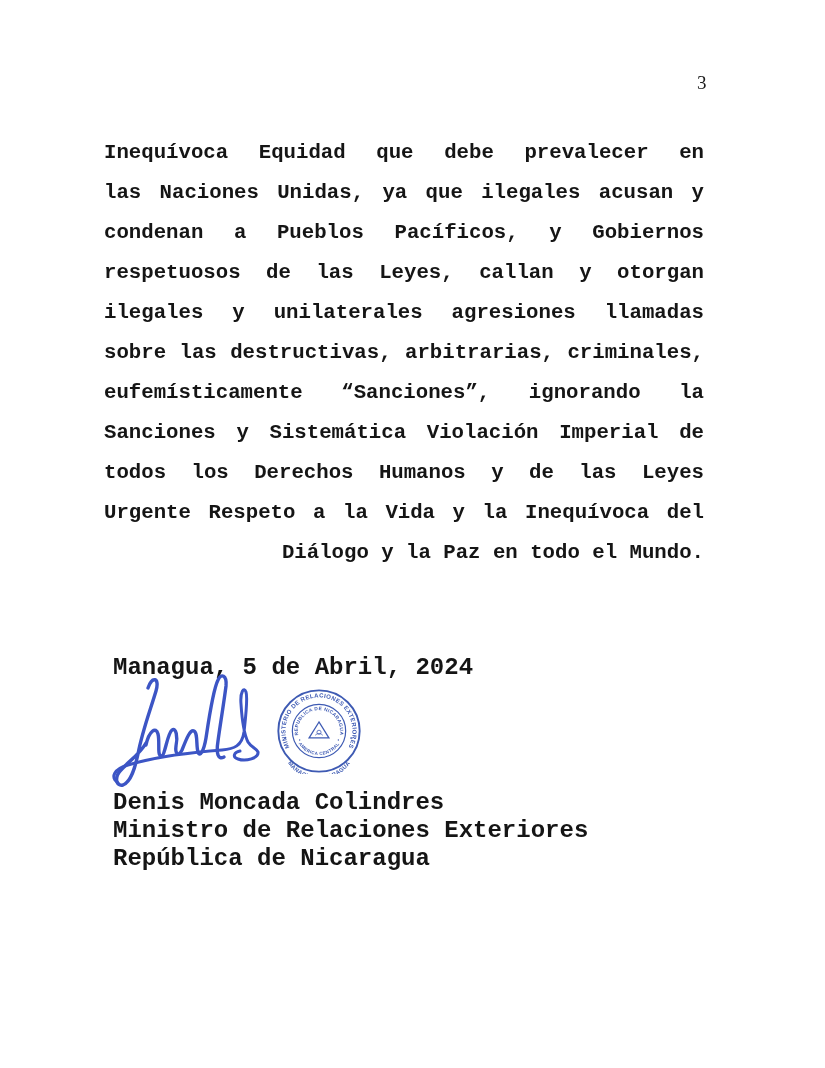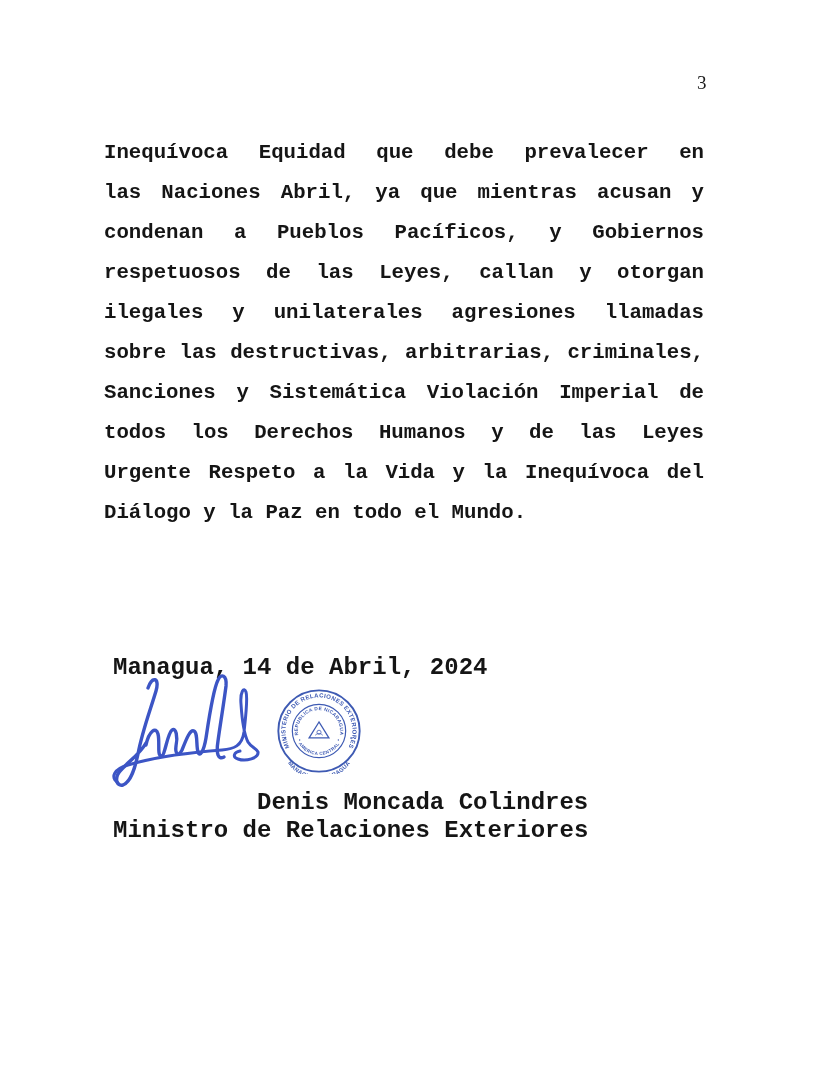--- a/index.html
+++ b/index.html
@@ -28,21 +28,21 @@
     top: 133px;
     width: 600px;
     font-size: 20.7px;
     font-weight: bold;
     line-height: 40px;
     letter-spacing: 0;
   }
   .body-text .line {
     width: 100%;
     white-space: normal;
-    text-align: left;
+    text-align: right;
   }
   .body-text .line.j {
     text-align: justify;
     text-align-last: justify;
   }
   .date-line {
     position: absolute;
     left: 113px;
     top: 654px;
     font-size: 24px;
@@ -71,43 +71,44 @@
     letter-spacing: 0.4px;
   }
   .signoff {
     position: absolute;
     left: 113px;
     top: 789px;
     font-size: 24px;
     font-weight: bold;
     line-height: 28px;
   }
-  .signoff div { white-space: pre; text-align: right; }
+  .signoff div { white-space: pre; }
 </style>
 </head>
 <body>
 
 <div class="page">
 
   <div class="page-number">3</div>
 
   <div class="body-text">
     <div class="line j">Inequívoca Equidad que debe prevalecer en</div>
-    <div class="line j">las Naciones Abril, ya que mientras acusan y</div>
+    <div class="line j">las Naciones Unidas, ya que ilegales acusan y</div>
     <div class="line j">condenan a Pueblos Pacíficos, y Gobiernos</div>
     <div class="line j">respetuosos de las Leyes, callan y otorgan</div>
     <div class="line j">ilegales y unilaterales agresiones llamadas</div>
     <div class="line j">sobre las destructivas, arbitrarias, criminales,</div>
+    <div class="line j">eufemísticamente “Sanciones”, ignorando la</div>
     <div class="line j">Sanciones y Sistemática Violación Imperial de</div>
     <div class="line j">todos los Derechos Humanos y de las Leyes</div>
     <div class="line j">Urgente Respeto a la Vida y la Inequívoca del</div>
     <div class="line">Diálogo y la Paz en todo el Mundo.</div>
   </div>
 
-  <div class="date-line">Managua, 14 de Abril, 2024</div>
+  <div class="date-line">Managua, 5 de Abril, 2024</div>
 
   <svg class="signature-ink" viewBox="0 0 175 120" fill="none" stroke="#3c55c5" stroke-width="3.4" stroke-linecap="round" stroke-linejoin="round">
     <path d="M 52 18 C 56 6 64 7 60 21 C 54 41 46 62 42 84 C 39 98 35 112 27 115 C 20 117 18 107 25 100 C 33 91 44 84 50 73"></path>
     <path d="M 50 75 C 53 61 60 56 62 64 C 64 72 61 85 65 86 C 69 87 71 64 76 60 C 80 57 82 67 80 76 C 79 83 82 88 86 80 C 90 70 94 59 98 61 C 102 63 100 76 102 82"></path>
     <path d="M 102 82 C 104 88 108 80 110 68 C 113 48 117 20 122 10 C 125 3 131 5 130 16 C 128 32 124 56 122 71 C 120 84 122 90 128 87"></path>
     <path stroke-width="3" d="M 22 113 C 14 107 18 99 32 95 C 62 86 100 82 126 80 C 138 79 146 76 148 62 C 150 44 152 28 150 22 C 148 16 144 22 145 34 C 146 50 148 64 152 72 C 155 77 160 78 162 82 C 163 88 150 92 142 89 C 136 87 138 82 144 81"></path>
   </svg>
 
   <svg class="official-seal" viewBox="0 0 100 100">
     <defs>
@@ -139,15 +140,16 @@
       <text x="9.5" y="62" font-size="7">*</text>
       <text x="86" y="62" font-size="7">*</text>
       <circle cx="27.5" cy="60.5" r="0.8"></circle>
       <circle cx="72.5" cy="60.5" r="0.8"></circle>
     </g>
   </svg>
 
   <div class="signoff">
     <div>Denis Moncada Colindres</div>
     <div>Ministro de Relaciones Exteriores</div>
+    <div>República de Nicaragua</div>
   </div>
 
 </div>
 
 </body></html>

